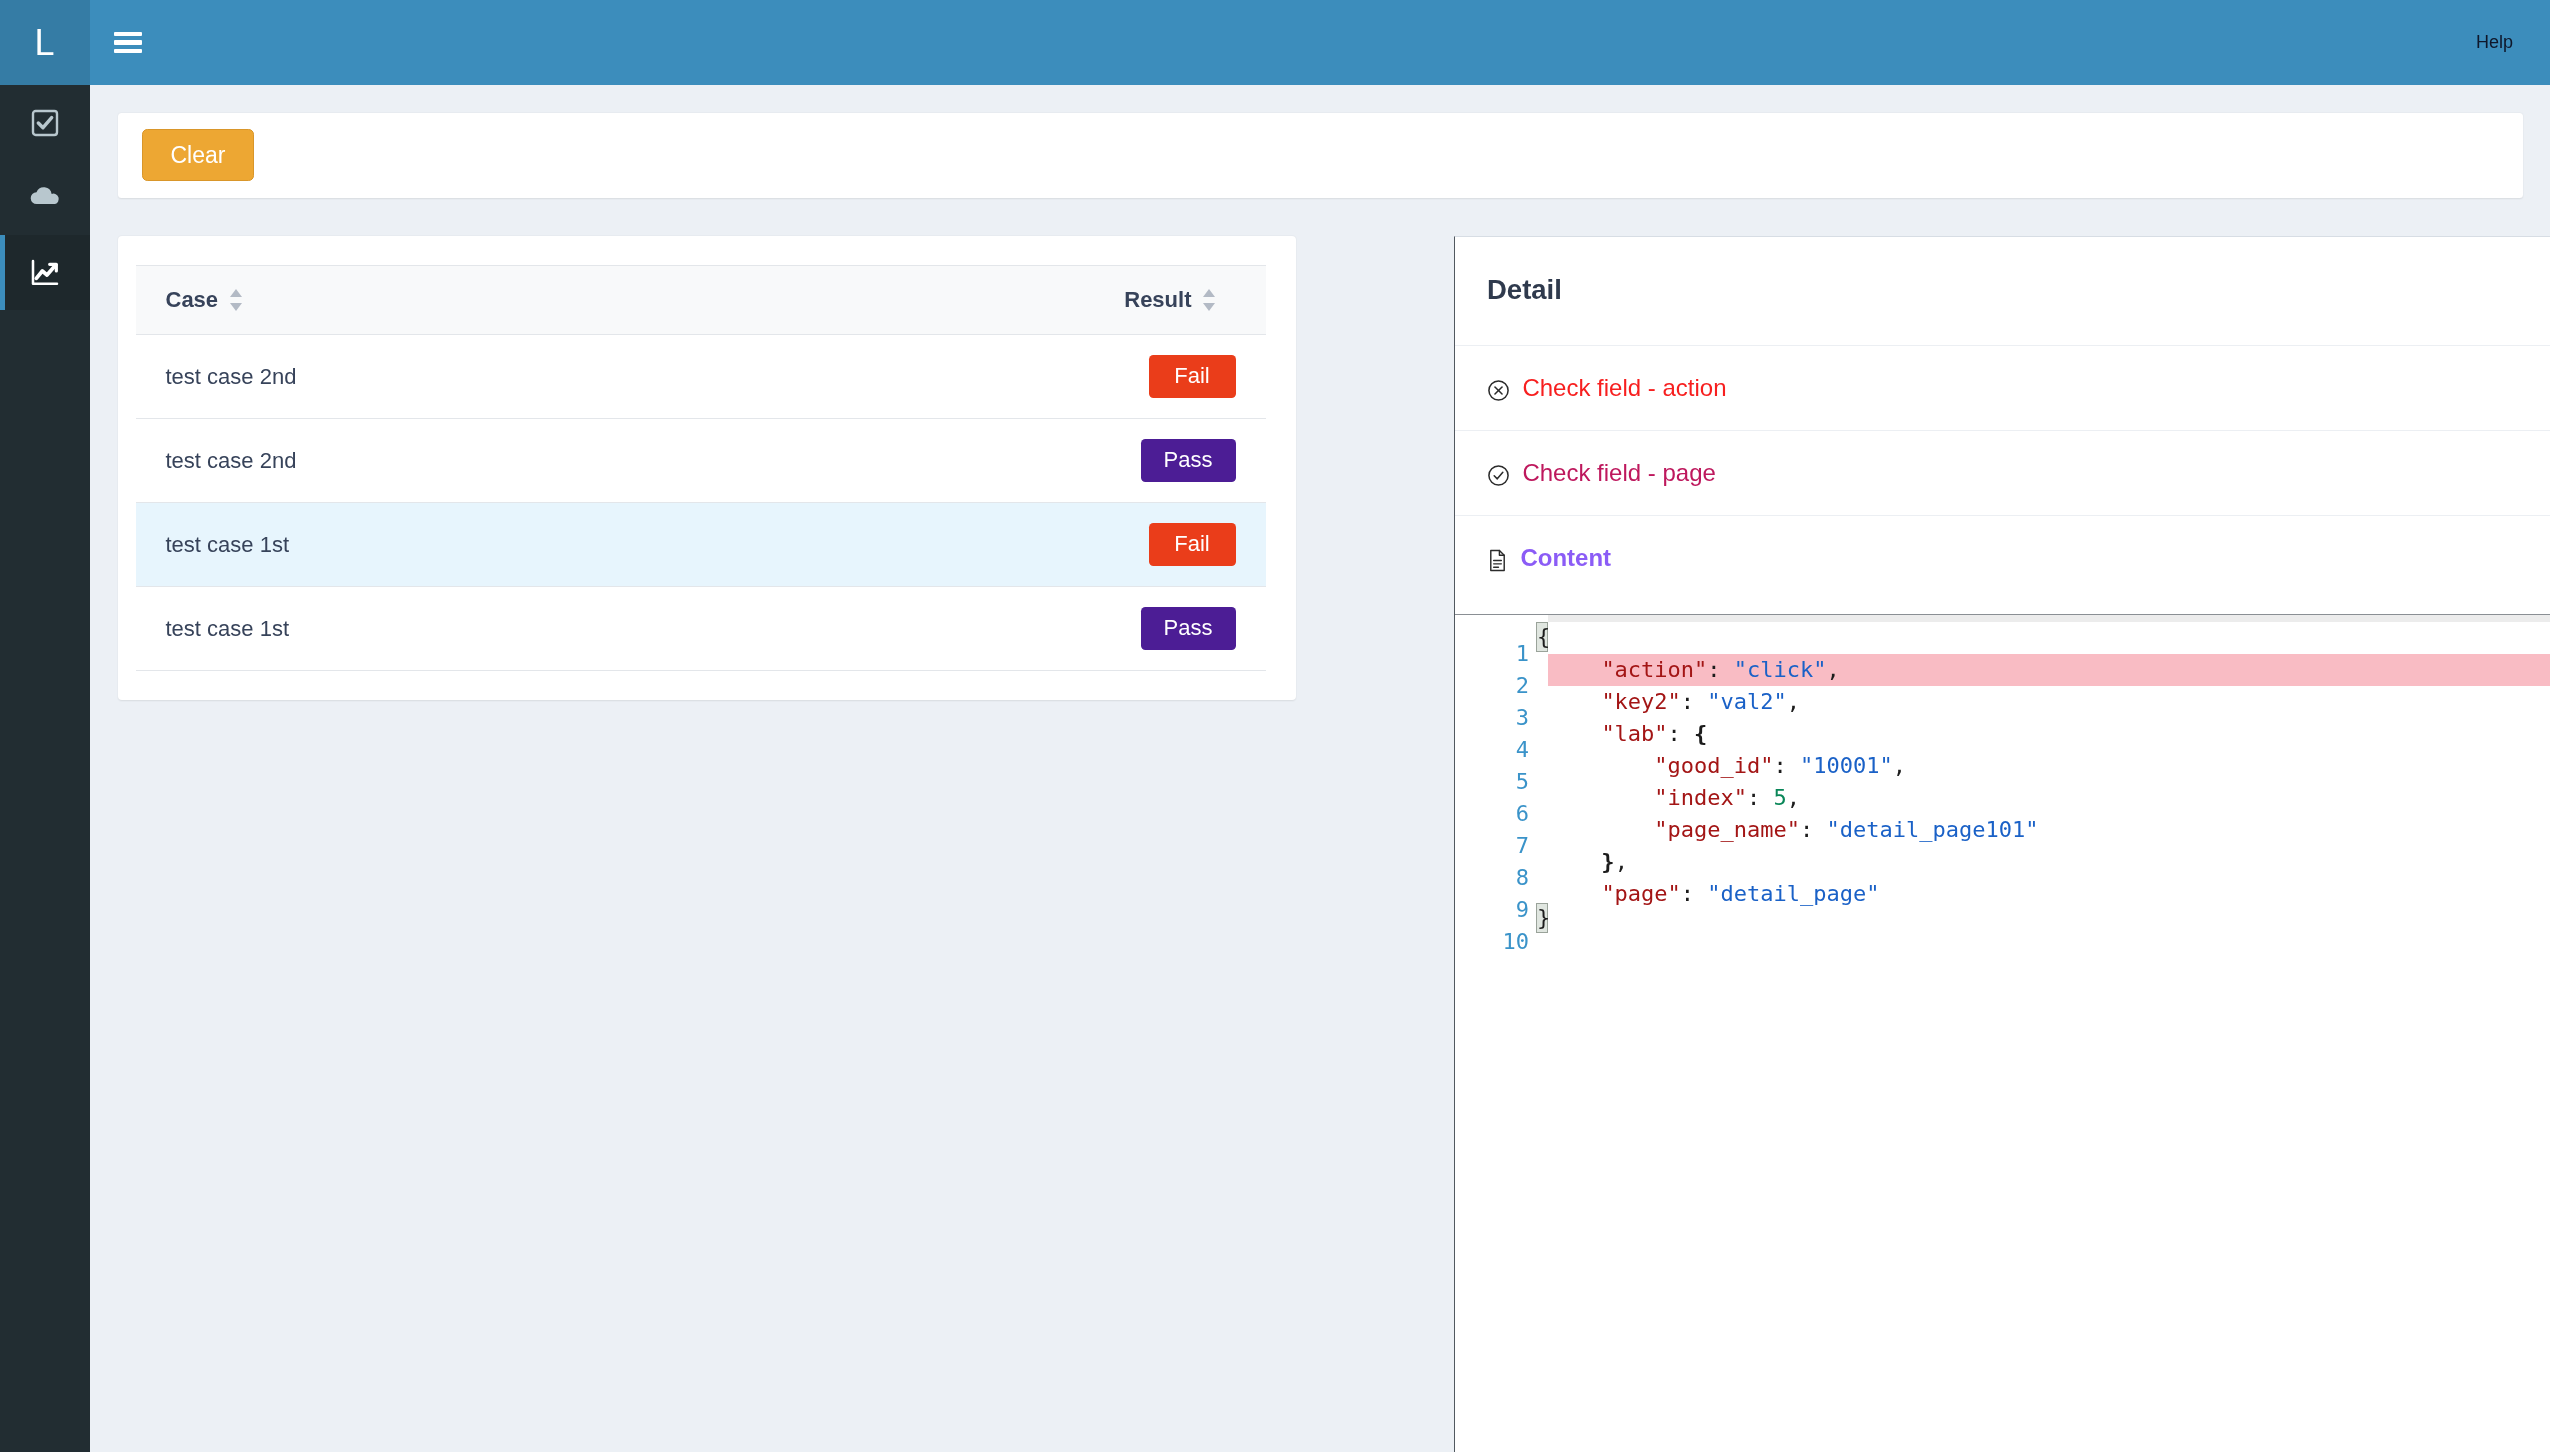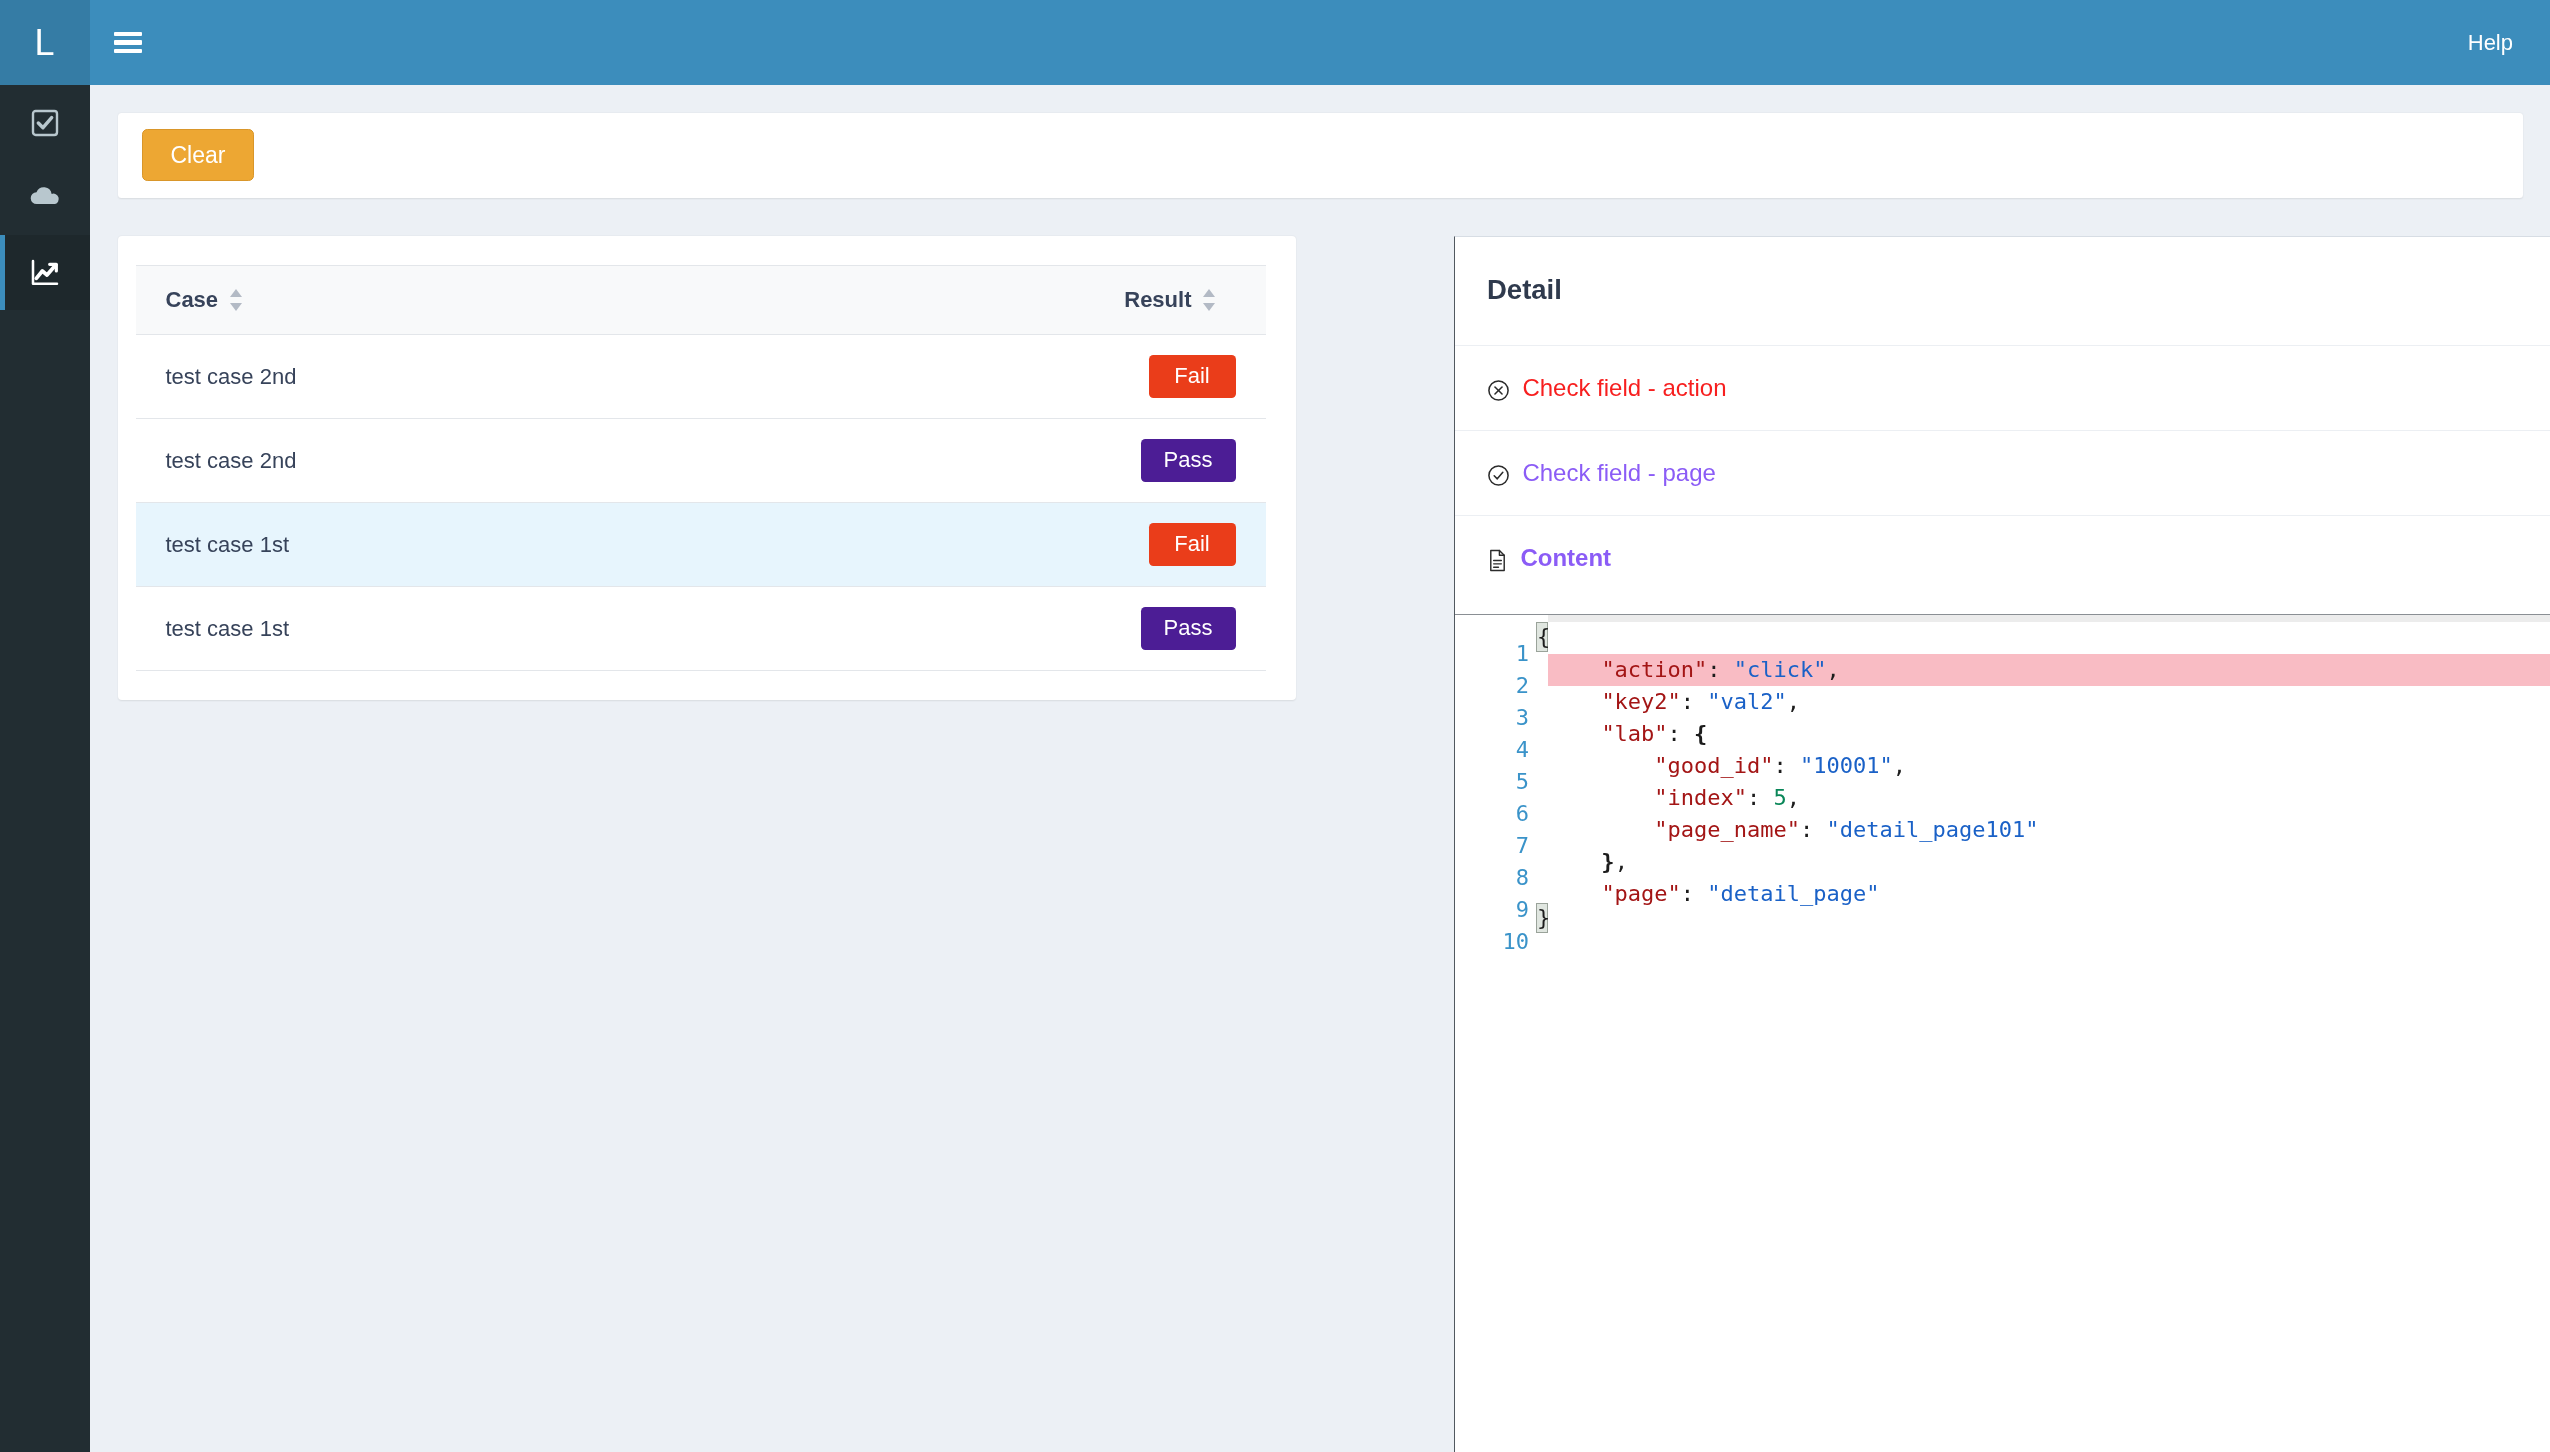--- a/index.html
+++ b/index.html
@@ -46,22 +46,22 @@
     width: 28px; height: 4.4px;
     background: #ffffff;
     margin: 4.4px 0;
     border-radius: 0.9px;
   }
   .topbar-spacer { flex: 1; }
   .help-link {
     display: flex;
     align-items: center;
     padding: 0 37px;
-    color: #ffffff;
-    font-size: 22px;
+    color: #0f172a;
+    font-size: 18px;
     cursor: pointer;
     text-decoration: none;
   }
 
   
   .sidebar {
     position: absolute;
     top: 85px; left: 0;
     width: 90px;
     height: 1367px;
@@ -236,21 +236,21 @@
     padding: 0 32px;
     cursor: pointer;
   }
   .row-label {
     display: flex;
     align-items: flex-end;
     gap: 12.4px;
     font-size: 24px;
   }
   .row-label.err { color: #f71f1f; }
-  .row-label.ok  { color: #8b5cf6; }
+  .row-label.ok  { color: #be185d; }
   .row-label.neutral { color: #8b5cf6; font-weight: bold; }
   .row-spacer { flex: 1; }
   .detail-row svg { display: block; }
 
   
   .code-wrap {
     position: relative;
     margin: 14px 0 0 0;
     border-top: 0.9px solid #8a8f94;
     height: 779px;

